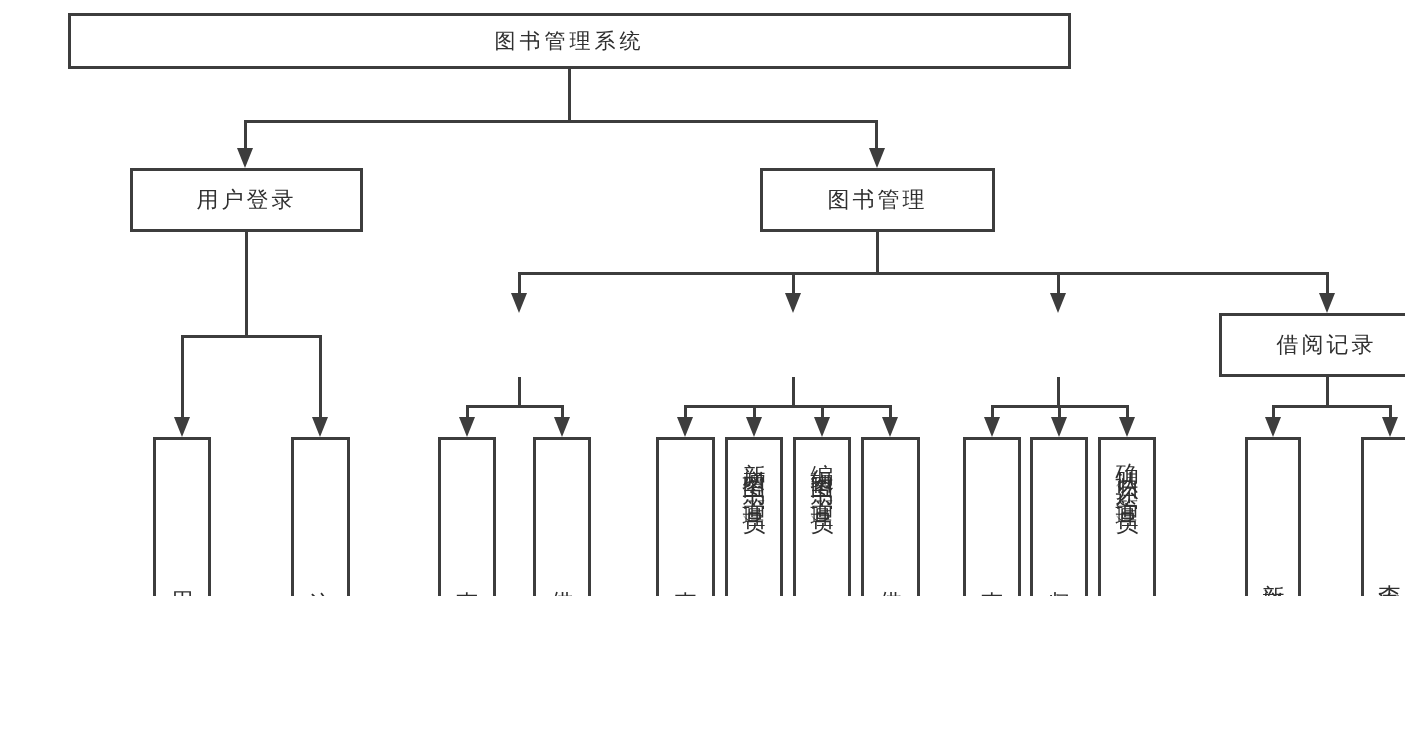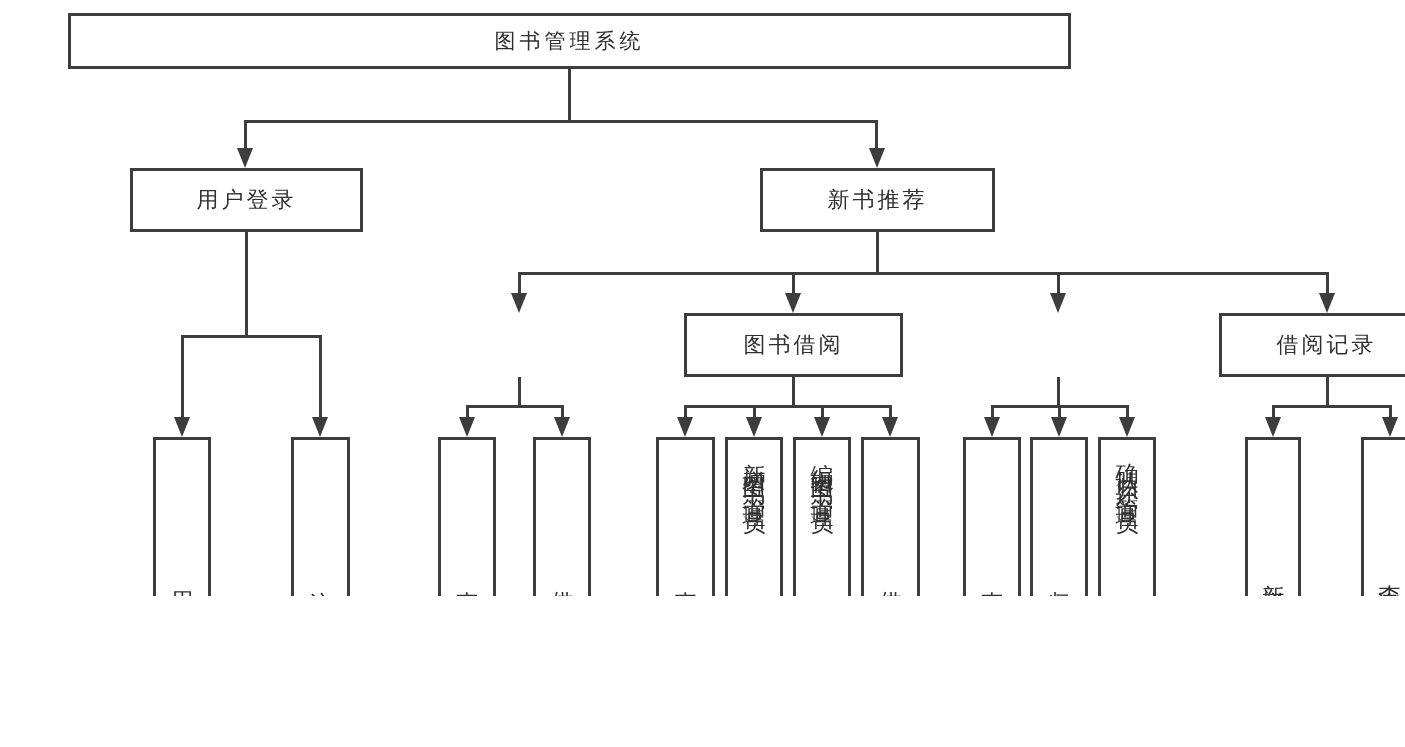--- a/index.html
+++ b/index.html
@@ -32,24 +32,23 @@
 </style>
 </head>
 <body>
 
 <div class="stage">
 
   <div class="node root-node" style="left:20px;top:13px;width:1003px;height:56px">图书管理系统</div>
 
   <div class="node" style="left:82px;top:168px;width:233px;height:64px">用户登录</div>
 
-  <div class="node" style="left:712px;top:168px;width:235px;height:64px">新书推荐</div>
+  <div class="node" style="left:712px;top:168px;width:235px;height:64px">图书管理</div>
 
 
-  <div class="node" style="left:636px;top:313px;width:219px;height:64px">图书借阅</div>
 
 
   <div class="node" style="left:1171px;top:313px;width:215px;height:64px">借阅记录</div>
 
   <div class="node vnode" style="left:105px;top:437px;width:58px;height:300px">用户登录</div>
 
   <div class="node vnode" style="left:243px;top:437px;width:59px;height:300px">注销登录</div>
 
   <div class="node vnode" style="left:390px;top:437px;width:58px;height:300px">查询图书</div>
 

